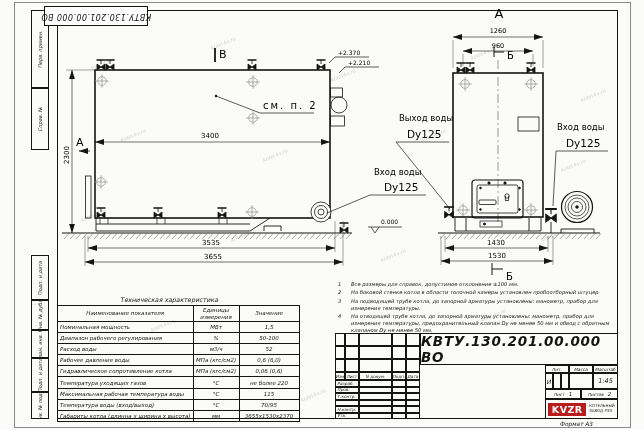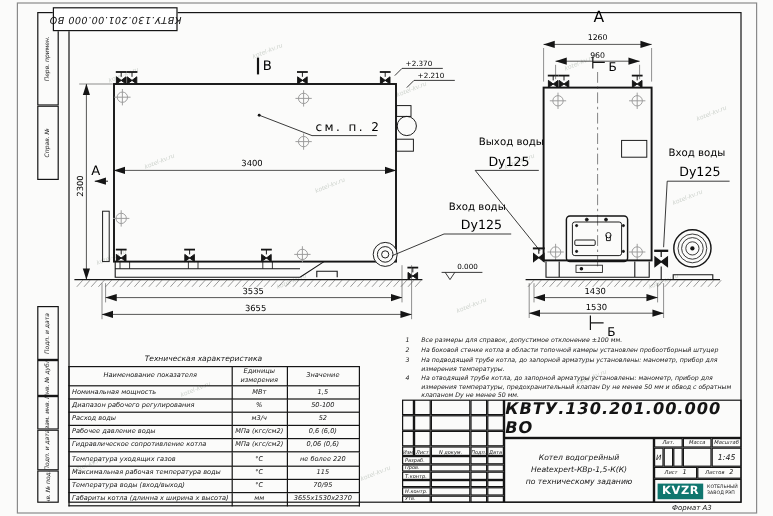--- a/index.html
+++ b/index.html
@@ -35,21 +35,21 @@
   .tb-left{left:335px;top:333px;width:85px;height:86px;display:grid;
            grid-template-columns:10px 14px 33px 14px 14px;
            grid-template-rows:13px 13px 13px 8px 6.5px 6.5px 6.5px 6.5px 6.5px 6.5px;
            font-size:4.2px;font-style:italic;}
   .g{border:.8px solid #151515;box-sizing:border-box;display:flex;align-items:center;justify-content:center;overflow:hidden;}
   .g.lab{justify-content:flex-start;padding-left:1.5px;grid-column:1/3;}
   .docnum{font-size:13.5px;letter-spacing:.8px;font-weight:bold;}
   .prod{flex-direction:column;font-size:6.4px;line-height:1.55;}
   .small-lab{font-size:4.3px;}
   .sheetcell{font-size:4.5px;gap:4px;}
-  .logo-box{background:#0f766e;color:#fff;font-weight:bold;font-style:normal;
+  .logo-box{background:#b91c1c;color:#fff;font-weight:bold;font-style:normal;
             display:flex;align-items:center;justify-content:center;font-size:9.5px;letter-spacing:.5px;}
   .logo-sub{font-size:3.9px;font-style:normal;line-height:1.25;color:#222;text-align:left;}
   .fmt{left:560px;top:421px;font-size:5.8px;font-style:italic;}
 </style>
 </head>
 <body>
 
 <div class="canvas">
 
   <i class="wm" style="left:90px;top:60px">kotel-kv.ru</i>
@@ -394,25 +394,20 @@
       <div class="g"></div>
       <div class="g"></div>
       <div class="g"></div>
     <div class="g lab">Утв.</div>
       <div class="g"></div>
       <div class="g"></div>
       <div class="g"></div>
   </div>
 
   <div class="tb docnum" style="left:420px;top:333px;width:198px;height:32px">КВТУ.130.201.00.000  ВО</div>
-  <div class="tb prod" style="left:420px;top:365px;width:125px;height:54px">
-    <span>Котел водогрейный</span>
-    <span>Heatexpert-КВр-1,5-К(К)</span>
-    <span>по техническому заданию</span>
-  </div>
   <div class="tb small-lab" style="left:545px;top:365px;width:24px;height:8px">Лит.</div>
   <div class="tb small-lab" style="left:569px;top:365px;width:24px;height:8px">Масса</div>
   <div class="tb small-lab" style="left:593px;top:365px;width:25px;height:8px">Масштаб</div>
   <div class="tb" style="left:545px;top:373px;width:8px;height:16px;font-size:6px">И</div>
   <div class="tb" style="left:553px;top:373px;width:8px;height:16px"></div>
   <div class="tb" style="left:561px;top:373px;width:8px;height:16px"></div>
   <div class="tb" style="left:569px;top:373px;width:24px;height:16px"></div>
   <div class="tb" style="left:593px;top:373px;width:25px;height:16px;font-size:6.5px">1:45</div>
   <div class="tb sheetcell" style="left:545px;top:389px;width:36px;height:10px">
     <span style="font-size:4.3px">Лист</span>

